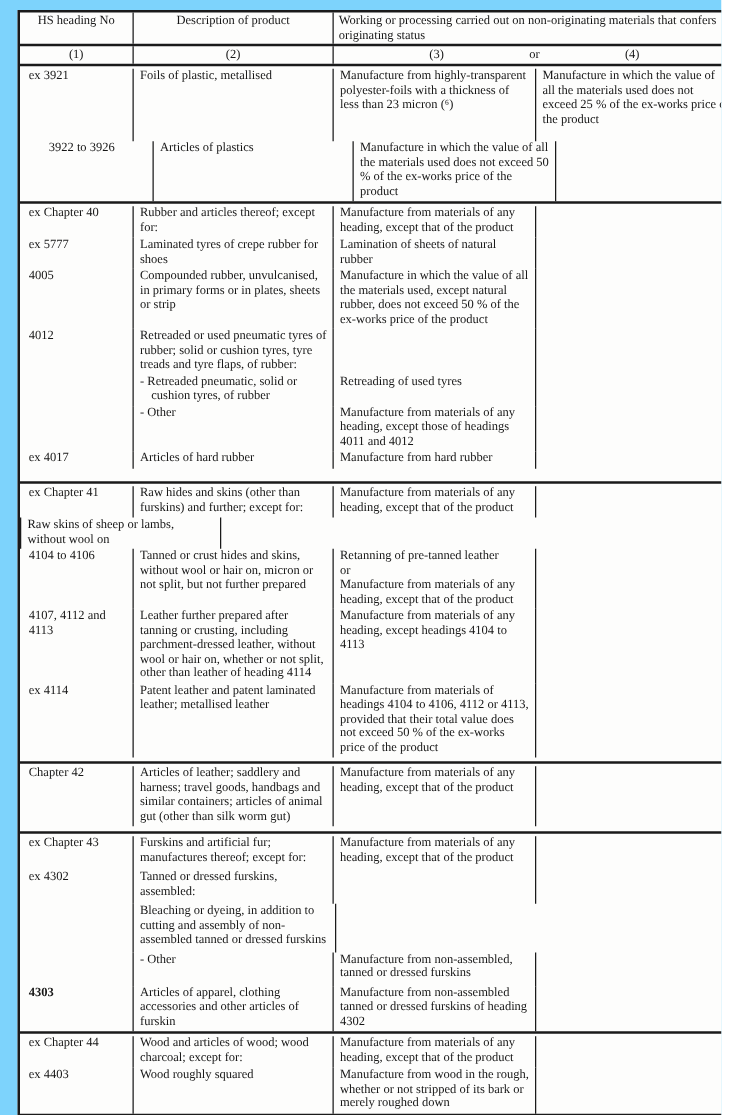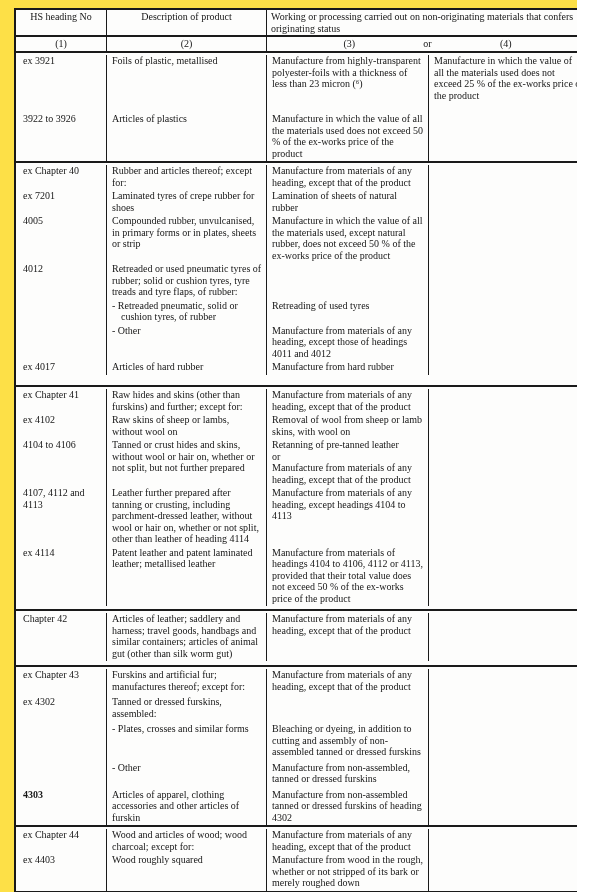--- a/index.html
+++ b/index.html
@@ -1,18 +1,18 @@
 <!DOCTYPE html>
 <html><head>
 <meta charset="utf-8">
 <style>
   html,body{margin:0;padding:0;}
   .page{
     width:577px;height:892px;position:relative;overflow:hidden;
-    background:#fde047;color:#161616;
+    background:#7dd3fc;color:#161616;
     font-family:"Liberation Serif","DejaVu Serif",serif;
     font-size:10px;line-height:11.5px;
   }
   .otable{
     position:absolute;left:14px;top:8px;width:576px;box-sizing:border-box;
     border:2px solid #1a1a1a;background:#fdfdfc;
   }
   
   .hrow1{display:flex;border-bottom:2px solid #1a1a1a;}
   .hrow2{display:flex;border-bottom:2px solid #1a1a1a;height:14px;}
@@ -68,21 +68,21 @@
               <div class="para">Foils of plastic, metallised</div>
             </div>
             <div class="cell c3" style="padding-bottom: 12px;">
               <div class="para">Manufacture from highly-transparent polyester-foils with a thickness of less than 23 micron (⁶)</div>
             </div>
             <div class="cell c4" style="padding-bottom: 12px;">
               <div class="para">Manufacture in which the value of all the materials used does not exceed 25 % of the ex-works price of the product</div>
             </div>
           </div>
           <div class="entry">
-            <div class="cell c1" style="padding-bottom: 2px;">
+            <div class="cell c1" style="padding-bottom: 2px; margin-left: 16px;">
               <div class="para">3922 to 3926</div>
             </div>
             <div class="cell c2" style="padding-bottom: 2px;">
               <div class="para">Articles of plastics</div>
             </div>
             <div class="cell c3" style="padding-bottom: 2px;">
               <div class="para">Manufacture in which the value of all the materials used does not exceed 50 % of the ex-works price of the product</div>
             </div>
             <div class="cell c4" style="padding-bottom: 2px;"></div>
           </div>
@@ -95,21 +95,21 @@
             <div class="cell c2" style="padding-bottom: 2px;">
               <div class="para">Rubber and articles thereof; except for:</div>
             </div>
             <div class="cell c3" style="padding-bottom: 2px;">
               <div class="para">Manufacture from materials of any heading, except that of the product</div>
             </div>
             <div class="cell c4" style="padding-bottom: 2px;"></div>
           </div>
           <div class="entry">
             <div class="cell c1" style="padding-bottom: 2px;">
-              <div class="para">ex 7201</div>
+              <div class="para">ex 5777</div>
             </div>
             <div class="cell c2" style="padding-bottom: 2px;">
               <div class="para">Laminated tyres of crepe rubber for shoes</div>
             </div>
             <div class="cell c3" style="padding-bottom: 2px;">
               <div class="para">Lamination of sheets of natural rubber</div>
             </div>
             <div class="cell c4" style="padding-bottom: 2px;"></div>
           </div>
           <div class="entry">
@@ -174,37 +174,31 @@
             </div>
             <div class="cell c2" style="padding-bottom: 2px;">
               <div class="para">Raw hides and skins (other than furskins) and further; except for:</div>
             </div>
             <div class="cell c3" style="padding-bottom: 2px;">
               <div class="para">Manufacture from materials of any heading, except that of the product</div>
             </div>
             <div class="cell c4" style="padding-bottom: 2px;"></div>
           </div>
           <div class="entry">
-            <div class="cell c1" style="padding-bottom: 2px;">
-              <div class="para">ex 4102</div>
-            </div>
             <div class="cell c2" style="padding-bottom: 2px;">
               <div class="para">Raw skins of sheep or lambs, without wool on</div>
             </div>
-            <div class="cell c3" style="padding-bottom: 2px;">
-              <div class="para">Removal of wool from sheep or lamb skins, with wool on</div>
-            </div>
             <div class="cell c4" style="padding-bottom: 2px;"></div>
           </div>
           <div class="entry">
             <div class="cell c1" style="padding-bottom: 2px;">
               <div class="para">4104 to 4106</div>
             </div>
             <div class="cell c2" style="padding-bottom: 2px;">
-              <div class="para">Tanned or crust hides and skins, without wool or hair on, whether or not split, but not further prepared</div>
+              <div class="para">Tanned or crust hides and skins, without wool or hair on, micron or not split, but not further prepared</div>
             </div>
             <div class="cell c3" style="padding-bottom: 2px;">
               <div class="para">Retanning of pre-tanned leather</div>
               <div class="para">or</div>
               <div class="para">Manufacture from materials of any heading, except that of the product</div>
             </div>
             <div class="cell c4" style="padding-bottom: 2px;"></div>
           </div>
           <div class="entry">
             <div class="cell c1" style="padding-bottom: 2px;">
@@ -263,23 +257,20 @@
               <div class="para">ex 4302</div>
             </div>
             <div class="cell c2" style="padding-bottom: 4px;">
               <div class="para">Tanned or dressed furskins, assembled:</div>
             </div>
             <div class="cell c3" style="padding-bottom: 4px;"></div>
             <div class="cell c4" style="padding-bottom: 4px;"></div>
           </div>
           <div class="entry">
             <div class="cell c1" style="padding-bottom: 4px;"></div>
-            <div class="cell c2" style="padding-bottom: 4px;">
-              <div class="para dash">- Plates, crosses and similar forms</div>
-            </div>
             <div class="cell c3" style="padding-bottom: 4px;">
               <div class="para">Bleaching or dyeing, in addition to cutting and assembly of non-assembled tanned or dressed furskins</div>
             </div>
             <div class="cell c4" style="padding-bottom: 4px;"></div>
           </div>
           <div class="entry">
             <div class="cell c1" style="padding-bottom: 4px;"></div>
             <div class="cell c2" style="padding-bottom: 4px;">
               <div class="para dash">- Other</div>
             </div>

